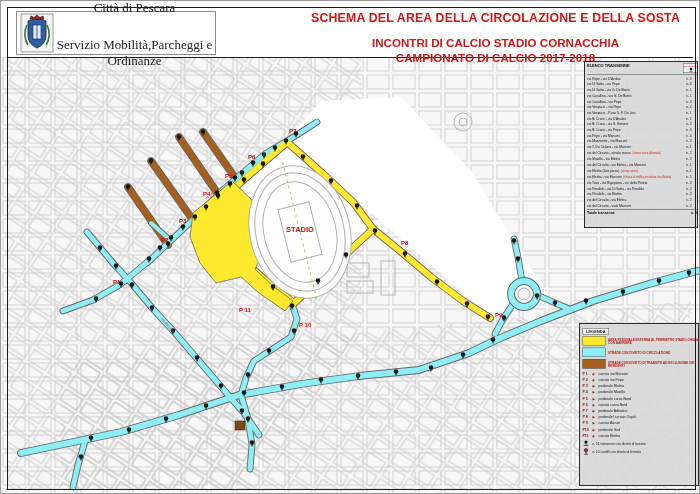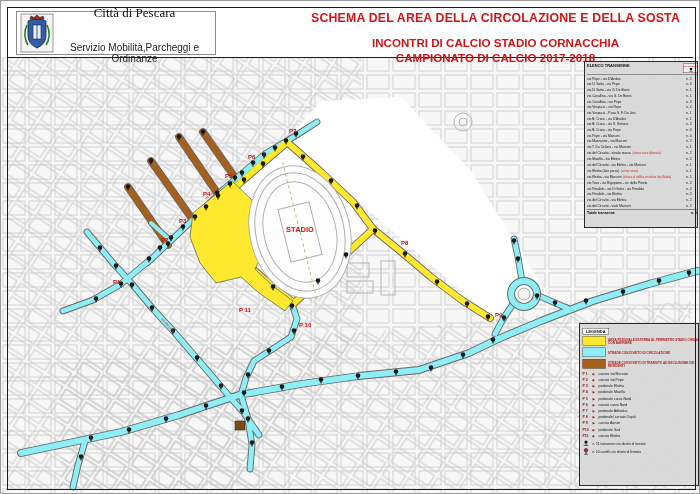--- a/index.html
+++ b/index.html
@@ -4,21 +4,21 @@
 <style>
   html,body{margin:0;padding:0;background:#e8e8e8;}
   .page{position:relative;width:700px;height:494px;background:#fff;overflow:hidden;
         font-family:"Liberation Sans",sans-serif;border:1px solid #9a9a9a;box-sizing:border-box;}
   .frame{position:absolute;left:6px;top:6px;width:687px;height:481px;border:1.5px solid #1a1a1a;z-index:5;pointer-events:none;}
   .header{position:absolute;left:7px;top:7px;width:685px;height:49px;background:#fff;border-bottom:1.5px solid #1a1a1a;z-index:3;}
   .logo-box{position:absolute;left:8px;top:3px;width:198px;height:42px;border:1px solid #8c8c8c;display:flex;align-items:center;background:#fff;}
   .shield{margin-left:3px;flex:0 0 34px;}
   .logo-text{flex:1;text-align:center;}
   .logo-title{font-family:"Liberation Serif",serif;font-size:13px;color:#111;line-height:21px;}
-  .logo-sub{font-size:10px;color:#222;margin-top:19px;}
+  .logo-sub{font-size:13px;color:#222;margin-top:19px;font-family:Liberation Serif, serif;}
   .main-title{position:absolute;left:296px;right:6px;top:3px;text-align:center;color:#cf1616;font-weight:bold;}
   .mt1{font-size:12.3px;line-height:15px;letter-spacing:.2px;}
   .mt2{font-size:11.6px;line-height:15px;margin-top:9px;}
   .mt3{font-size:11.6px;line-height:15px;text-align:center;}
   svg#map-svg{position:absolute;left:0;top:0;z-index:1;}
   
   .panel{position:absolute;background:rgba(216,216,216,.96);border:1px solid #2a2a2a;z-index:4;overflow:hidden;}
   .half{transform:scale(.5);transform-origin:0 0;}
   #elenco{left:583px;top:60px;width:112px;height:165px;}
   #elenco-in{width:224px;padding:3px 4px;}

